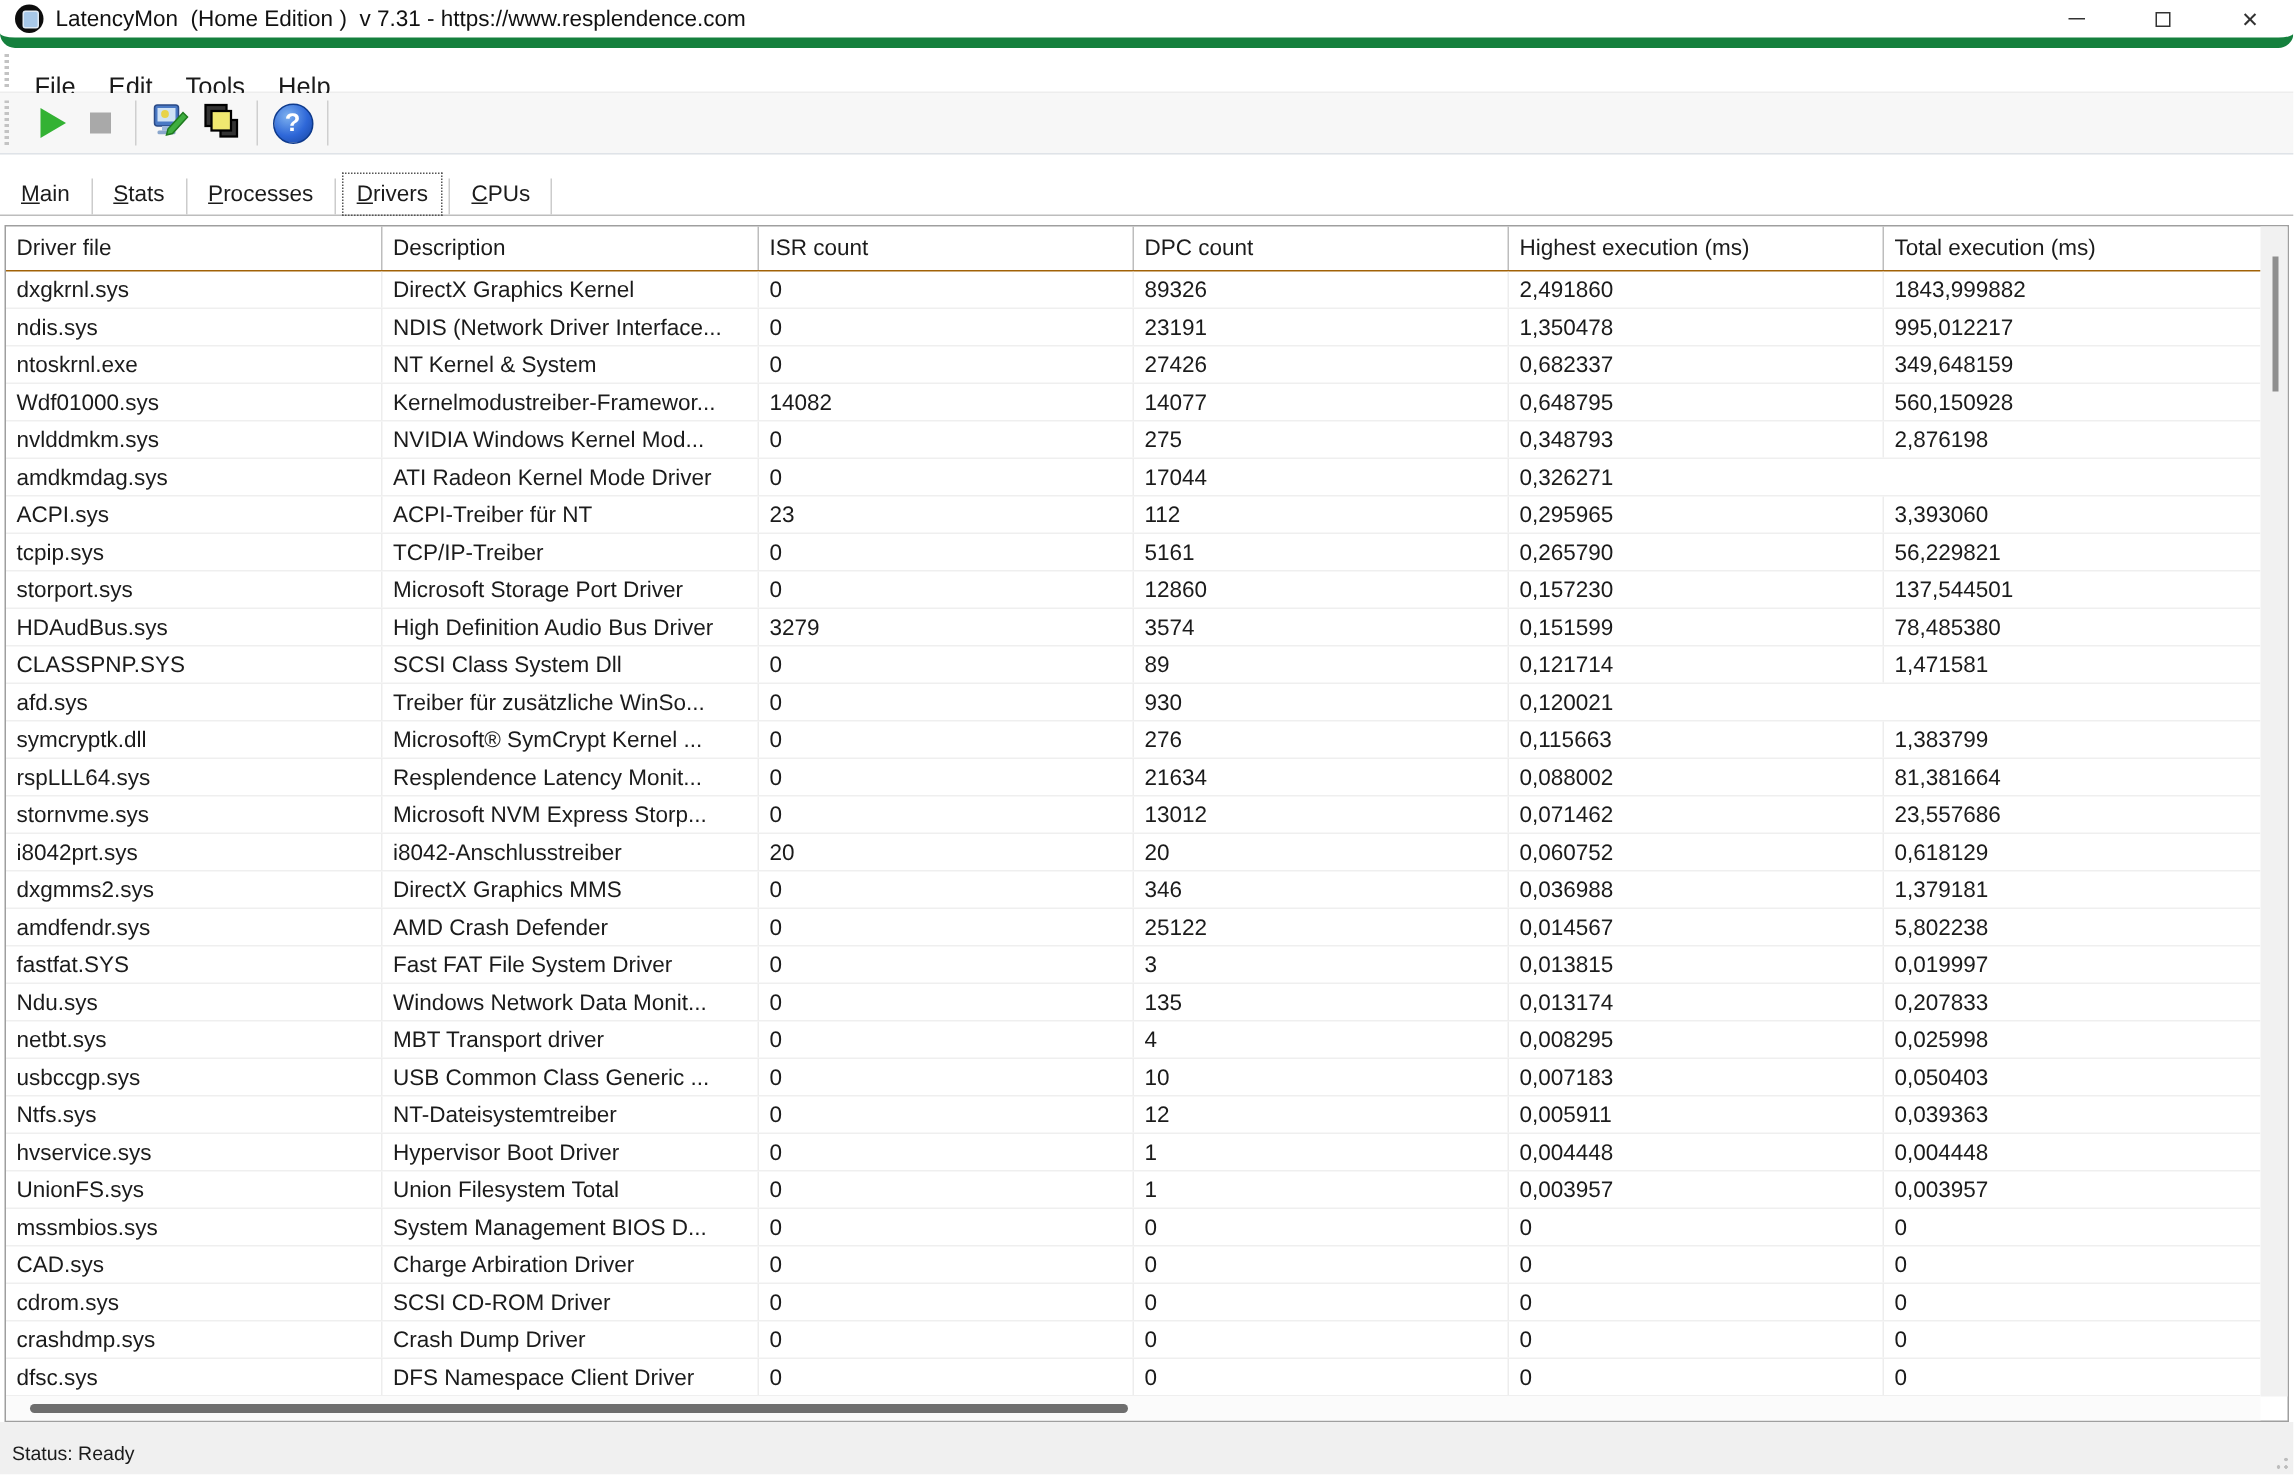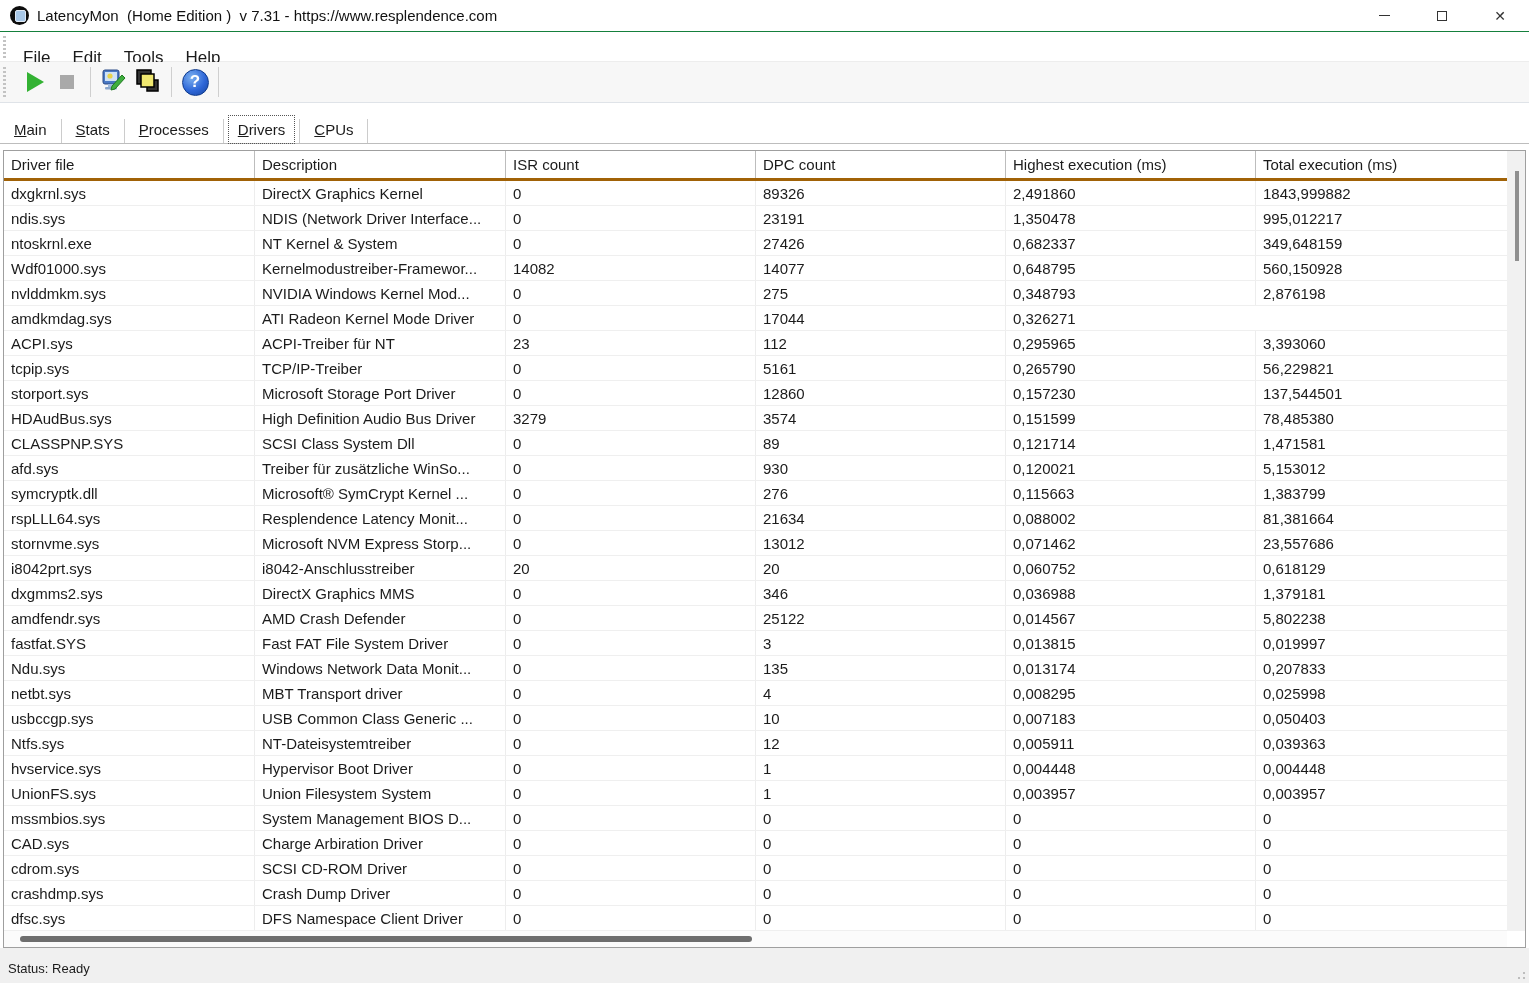--- a/index.html
+++ b/index.html
@@ -2,21 +2,21 @@
 <html><head>
 <meta charset="utf-8">
 <style>
   * { margin:0; padding:0; box-sizing:border-box; }
   html,body { width:1529px; height:983px; overflow:hidden; background:#fff;
     font-family:"Liberation Sans","DejaVu Sans",sans-serif; color:#1b1b1b; }
   .window { position:relative; width:1529px; height:983px; background:#fff; }
 
   
   .titlebar { position:absolute; left:0; top:0; width:100%; height:32px;
-    display:flex; align-items:center; background:#ffffff; border-bottom:1px solid #15803d; }
+    display:flex; align-items:center; background:#ffffff; border-bottom:7px solid #15803d;border-radius:10px; }
   .app-icon { width:19px; height:19px; border-radius:50%; background:#0d0d0d;
     margin:0 8px 0 10px; position:relative; flex:0 0 auto; }
   .app-icon::after { content:""; position:absolute; left:5px; top:4px; width:9px; height:10px;
     background:#a8c8e8; border-radius:2px; border:1px solid #dfe9f4; }
   .title-text { font-size:15px; color:#111; white-space:pre; }
   .win-controls { margin-left:auto; display:flex; height:100%; }
   .win-btn { width:58px; height:100%; display:flex; align-items:center; justify-content:center;
     color:#333; cursor:default; }
   .glyph-min { width:11px; height:0; border-top:1px solid #333; display:block; }
   .glyph-max { width:10px; height:10px; border:1px solid #333; display:block; }
@@ -49,21 +49,21 @@
   .tabbar { position:absolute; left:0; top:104px; width:100%; height:40px;
     display:flex; align-items:flex-end; background:#fff; border-bottom:1px solid #bdbdbd; }
   .tab { font-size:15px; padding:5px 9px; margin:0 5px; cursor:default; }
   .tab.active { outline:1px dotted #555; }
   .tab-sep { width:1px; height:24px; background:#cccccc; }
 
   
   .panel { position:absolute; left:3px; top:150px; width:1523px; height:798px;
     border:1px solid #9f9f9f; background:#fff; }
   .thead { display:grid; grid-template-columns:251px 251px 250px 250px 250px 1fr;
-    width:1503px; height:30px; border-bottom:3px solid #a16207; }
+    width:1503px; height:30px; border-bottom:1px solid #a16207; }
   .th { font-size:15px; color:#1b1b1b; padding-left:7px; display:flex; align-items:center;
     border-right:1px solid #bdbdbd; overflow:hidden; white-space:nowrap; }
   .th:last-child { border-right:none; }
   .tbody { width:1503px; height:750px; overflow:hidden; }
   .trow { display:grid; grid-template-columns:251px 251px 250px 250px 250px 1fr;
     height:25px; border-bottom:1px solid #efefef; }
   .tcell { font-size:15px; padding-left:7px; display:flex; align-items:center;
     border-right:1px solid #ededed; overflow:hidden; white-space:nowrap; }
   .tcell:last-child { border-right:none; }
 
@@ -255,21 +255,20 @@
           <div class="tcell">89</div>
           <div class="tcell">0,121714</div>
           <div class="tcell">1,471581</div>
         </div>
         <div class="trow">
           <div class="tcell">afd.sys</div>
           <div class="tcell">Treiber für zusätzliche WinSo...</div>
           <div class="tcell">0</div>
           <div class="tcell">930</div>
           <div class="tcell">0,120021</div>
-          <div class="tcell">5,153012</div>
         </div>
         <div class="trow">
           <div class="tcell">symcryptk.dll</div>
           <div class="tcell">Microsoft® SymCrypt Kernel ...</div>
           <div class="tcell">0</div>
           <div class="tcell">276</div>
           <div class="tcell">0,115663</div>
           <div class="tcell">1,383799</div>
         </div>
         <div class="trow">
@@ -355,21 +354,21 @@
         <div class="trow">
           <div class="tcell">hvservice.sys</div>
           <div class="tcell">Hypervisor Boot Driver</div>
           <div class="tcell">0</div>
           <div class="tcell">1</div>
           <div class="tcell">0,004448</div>
           <div class="tcell">0,004448</div>
         </div>
         <div class="trow">
           <div class="tcell">UnionFS.sys</div>
-          <div class="tcell">Union Filesystem System</div>
+          <div class="tcell">Union Filesystem Total</div>
           <div class="tcell">0</div>
           <div class="tcell">1</div>
           <div class="tcell">0,003957</div>
           <div class="tcell">0,003957</div>
         </div>
         <div class="trow">
           <div class="tcell">mssmbios.sys</div>
           <div class="tcell">System Management BIOS D...</div>
           <div class="tcell">0</div>
           <div class="tcell">0</div>

